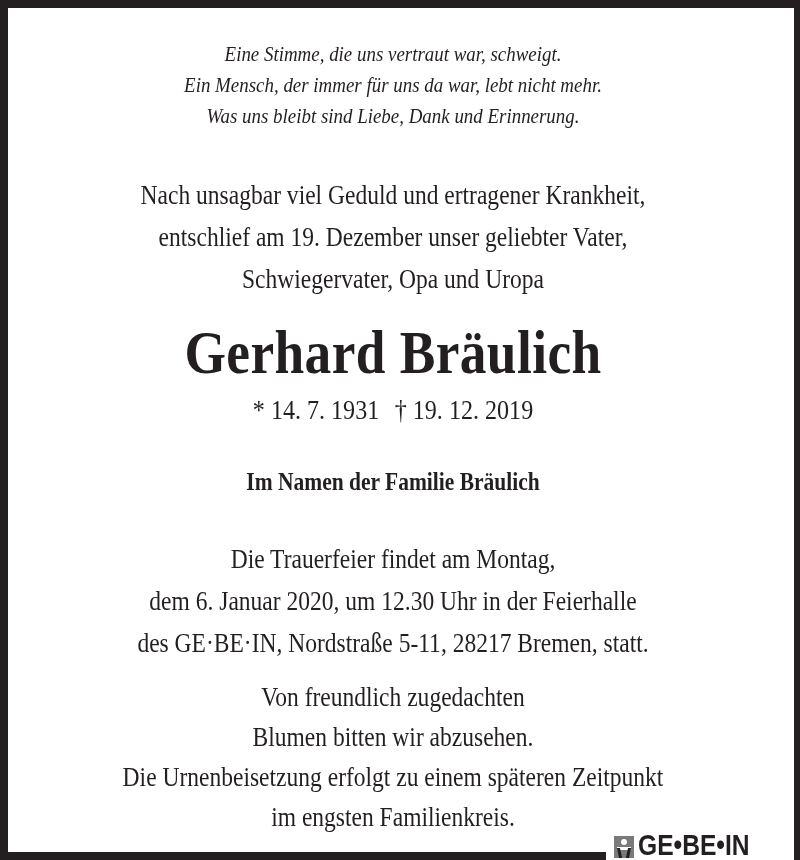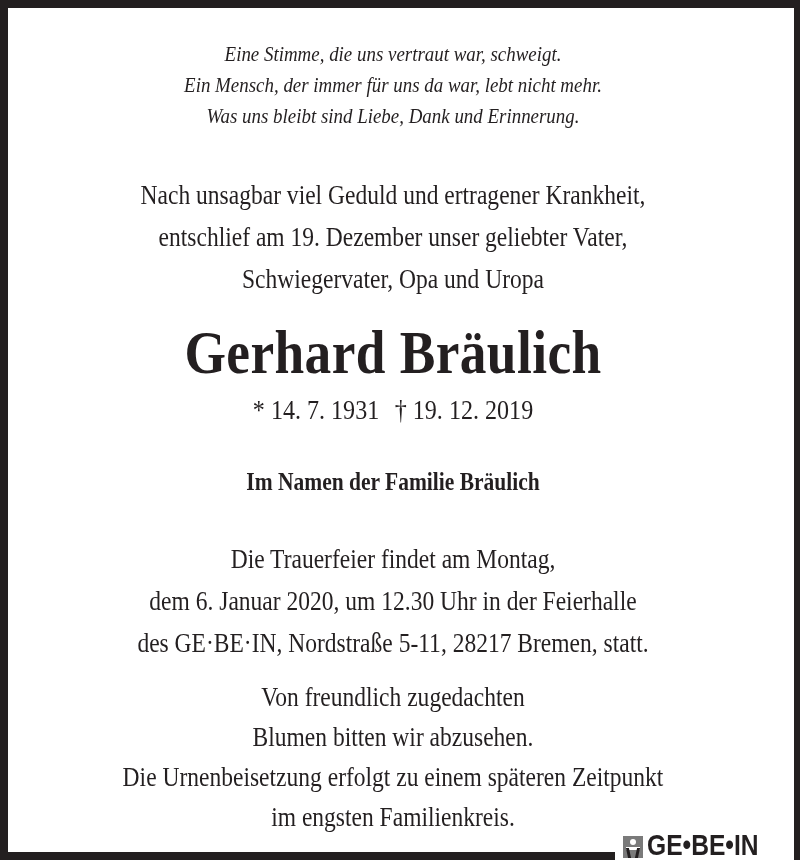--- a/index.html
+++ b/index.html
@@ -92,21 +92,21 @@
       transform: scaleX(0.84);
       transform-origin: center top;
     }
 
     
     .logo {
       position: absolute;
       right: 6px;
       bottom: 0;
       height: 30px;
-      padding: 0 7px 0 8px;
+      padding: 0 16px 0 8px;
       background: #ffffff;
       display: flex;
       align-items: flex-end;
       gap: 4px;
     }
     .logo-icon {
       width: 20px;
       height: 22px;
       background: #7a7a7a;
       position: relative;

